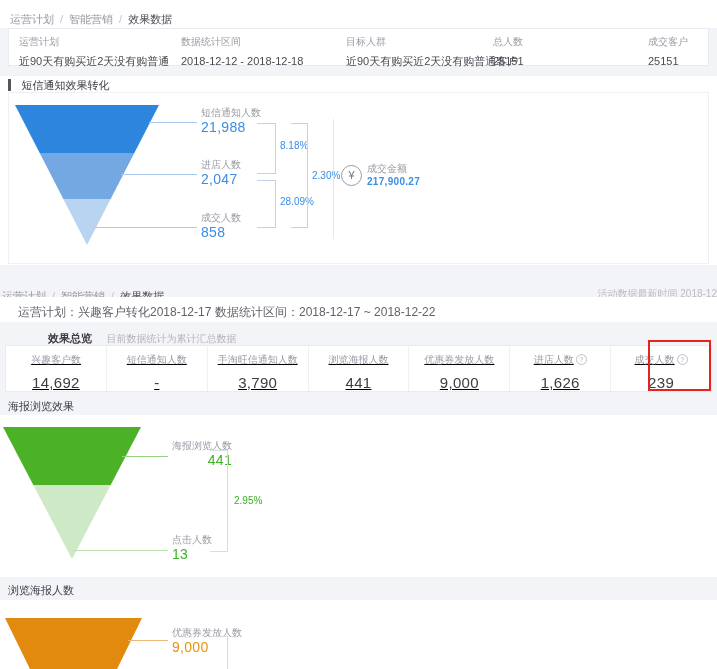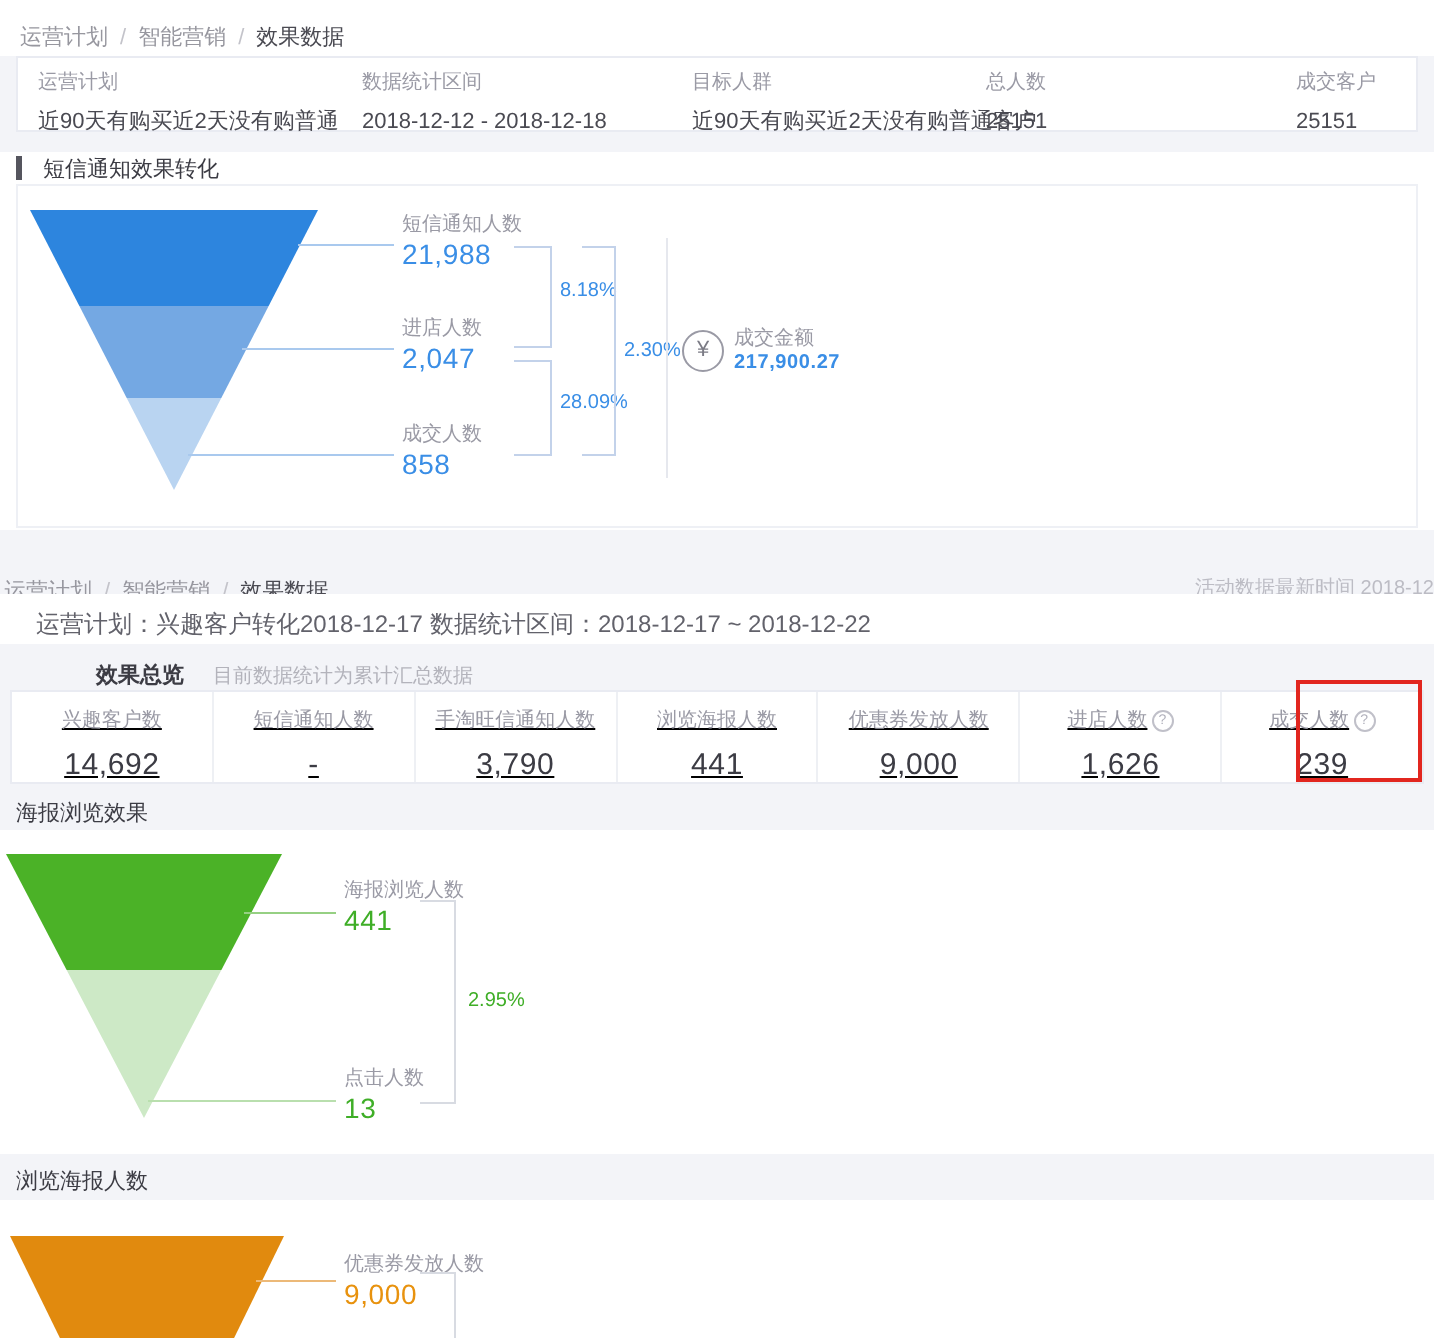--- a/index.html
+++ b/index.html
@@ -169,21 +169,21 @@
 <div class="abs red-box" style="left:648px;top:340px;width:63px;height:51px;"></div>
 
 <div class="abs sec-title" style="left:8px;top:399px;">海报浏览效果</div>
 <div class="abs band white" style="top:415px;height:162px;">
   <div class="abs funnel" style="left:3px;top:12px;width:138px;height:132px;">
     <div class="seg" style="height:44%;background:#4bb227;"></div>
     <div class="seg" style="height:56%;background:#cde9c6;"></div>
   </div>
   <div class="abs conn" style="left:122px;top:41px;width:46px;background:#96d083;"></div>
   <div class="abs conn" style="left:74px;top:135px;width:94px;background:#b9dfae;"></div>
-  <div class="abs" style="left:172px;top:25px;">
+  <div class="abs" style="left:172px;top:25px;text-align:right;">
     <div class="f-label">海报浏览人数</div>
     <div class="f-value green">441</div>
   </div>
   <div class="abs" style="left:172px;top:119px;">
     <div class="f-label">点击人数</div>
     <div class="f-value green">13</div>
   </div>
   <div class="abs bracket grey" style="left:210px;top:35px;width:18px;height:102px;"></div>
   <div class="abs rate green" style="left:234px;top:80px;">2.95%</div>
 </div>

